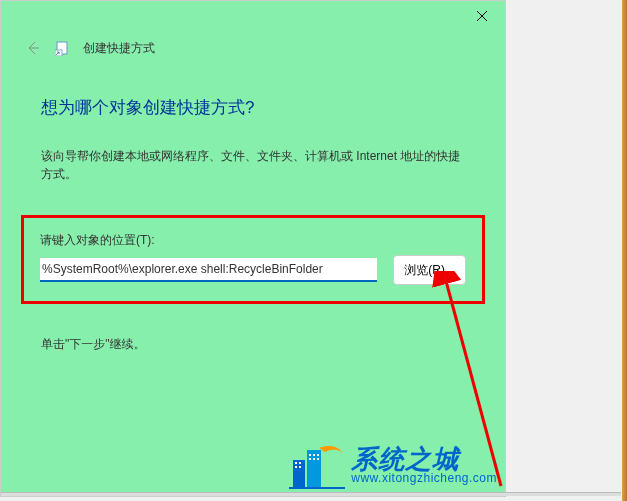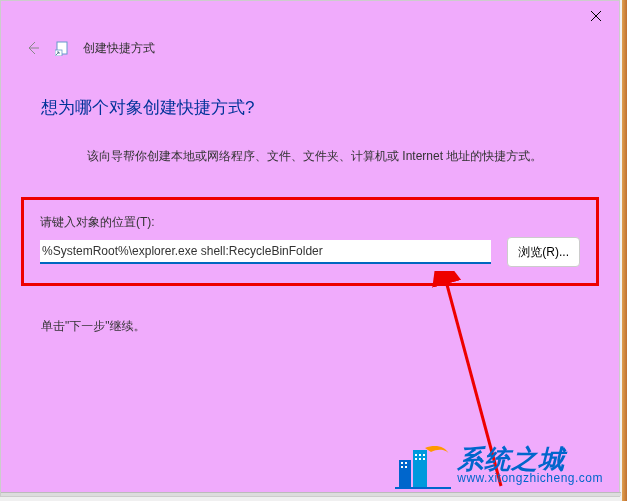--- a/index.html
+++ b/index.html
@@ -9,22 +9,22 @@
     }
     body {
       font-family: "Microsoft YaHei", "Segoe UI", sans-serif;
       background: #f0f0f0;
       width: 627px;
       height: 501px;
       position: relative;
       overflow: hidden;
     }
     .container {
-      background: #f0abfc;
-      width: 620px;
+      background: #86efac;
+      width: 506px;
       height: 497px;
       border: 1px solid #ccc;
       position: relative;
     }
     .titlebar {
       height: 32px;
       display: flex;
       justify-content: flex-end;
       align-items: flex-start;
     }
@@ -68,21 +68,20 @@
       color: #003399;
       font-size: 17px;
       padding: 38px 40px 0 40px;
       font-weight: 400;
     }
     .description {
       font-size: 12px;
       color: #333;
       padding: 28px 40px 0 40px;
       line-height: 1.5;
-      margin-left: 46px;
     }
     .highlight-box {
       border: 3px solid #ee0000;
       margin: 32px 20px 0 20px;
       padding: 14px 16px 16px 16px;
       position: relative;
     }
     .field-label {
       font-size: 12px;
       color: #333;
@@ -121,21 +120,21 @@
     }
     .arrow-annotation {
       position: absolute;
       top: 270px;
       left: 370px;
       pointer-events: none;
     }
     .watermark {
       position: absolute;
       bottom: 6px;
-      right: 16px;
+      right: 8px;
       display: flex;
       align-items: center;
       gap: 6px;
     }
     .watermark-logo {
       width: 56px;
       height: 50px;
     }
     .watermark-text {
       display: flex;

